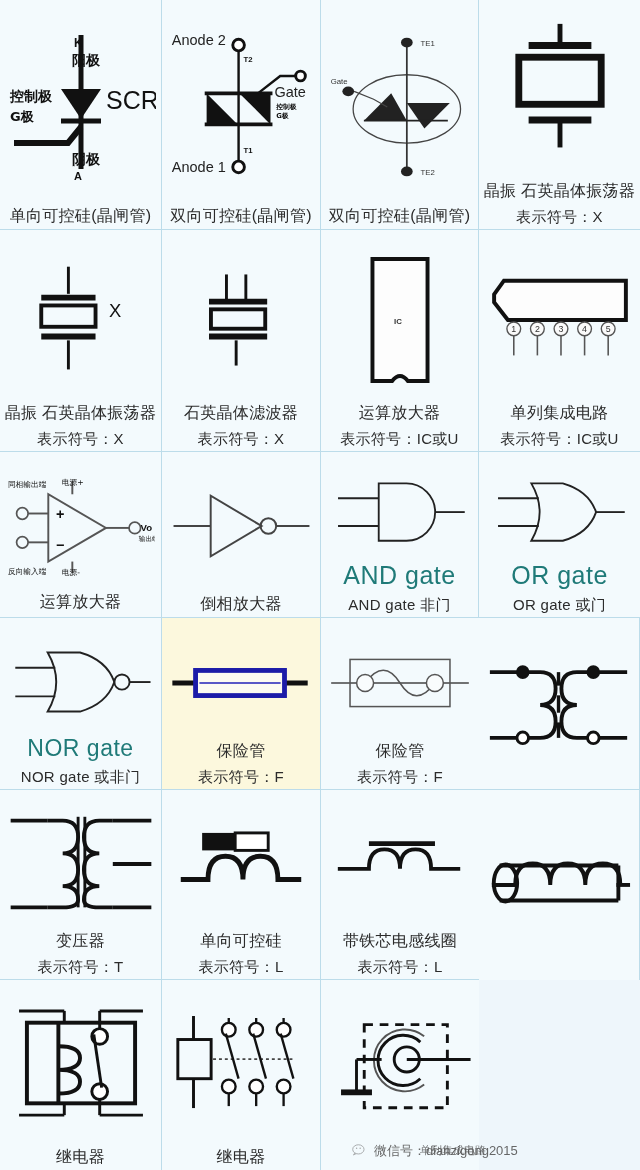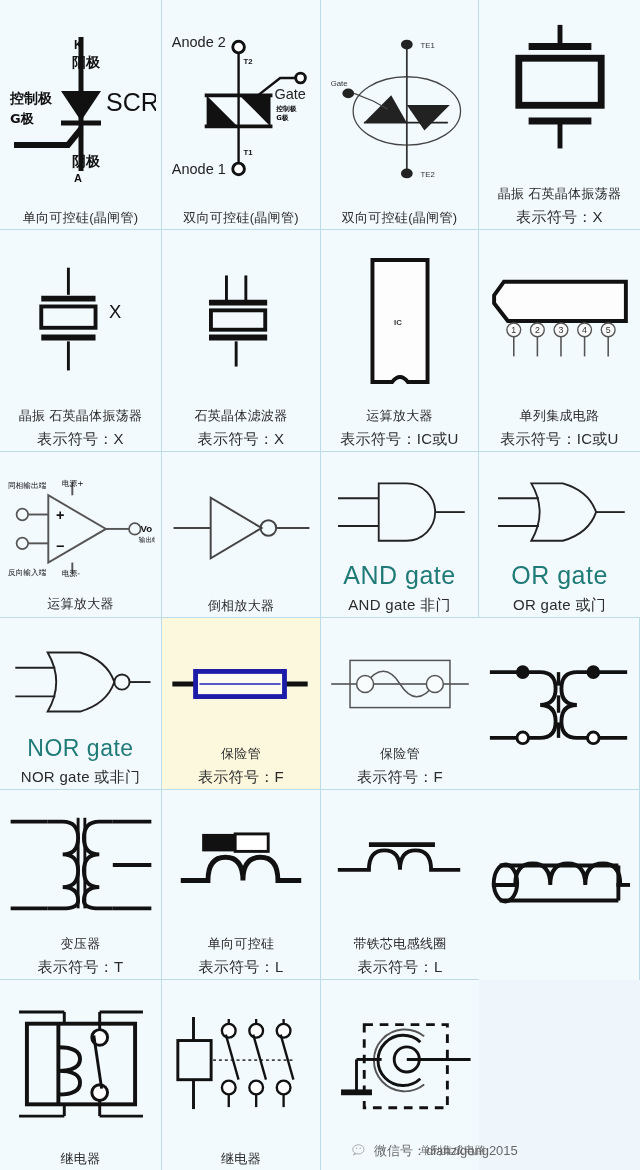--- a/index.html
+++ b/index.html
@@ -46,21 +46,21 @@
     align-items:center;
     justify-content:center;
     min-height:0;
   }
   .sym svg{ display:block; max-width:100%; max-height:100%; }
 
   .caption{
     flex:0 0 auto;
     text-align:center;
     color:#2b2b2b;
-    font-size:13px;
+    font-size:16px;
     line-height:1.05;
     letter-spacing:0.3px;
     margin-top:2px;
     white-space:nowrap;
   }
   .caption.sub{
     margin-top:9px;
     font-size:15px;
   }
   .caption.empty{ height:0; margin:0; }

